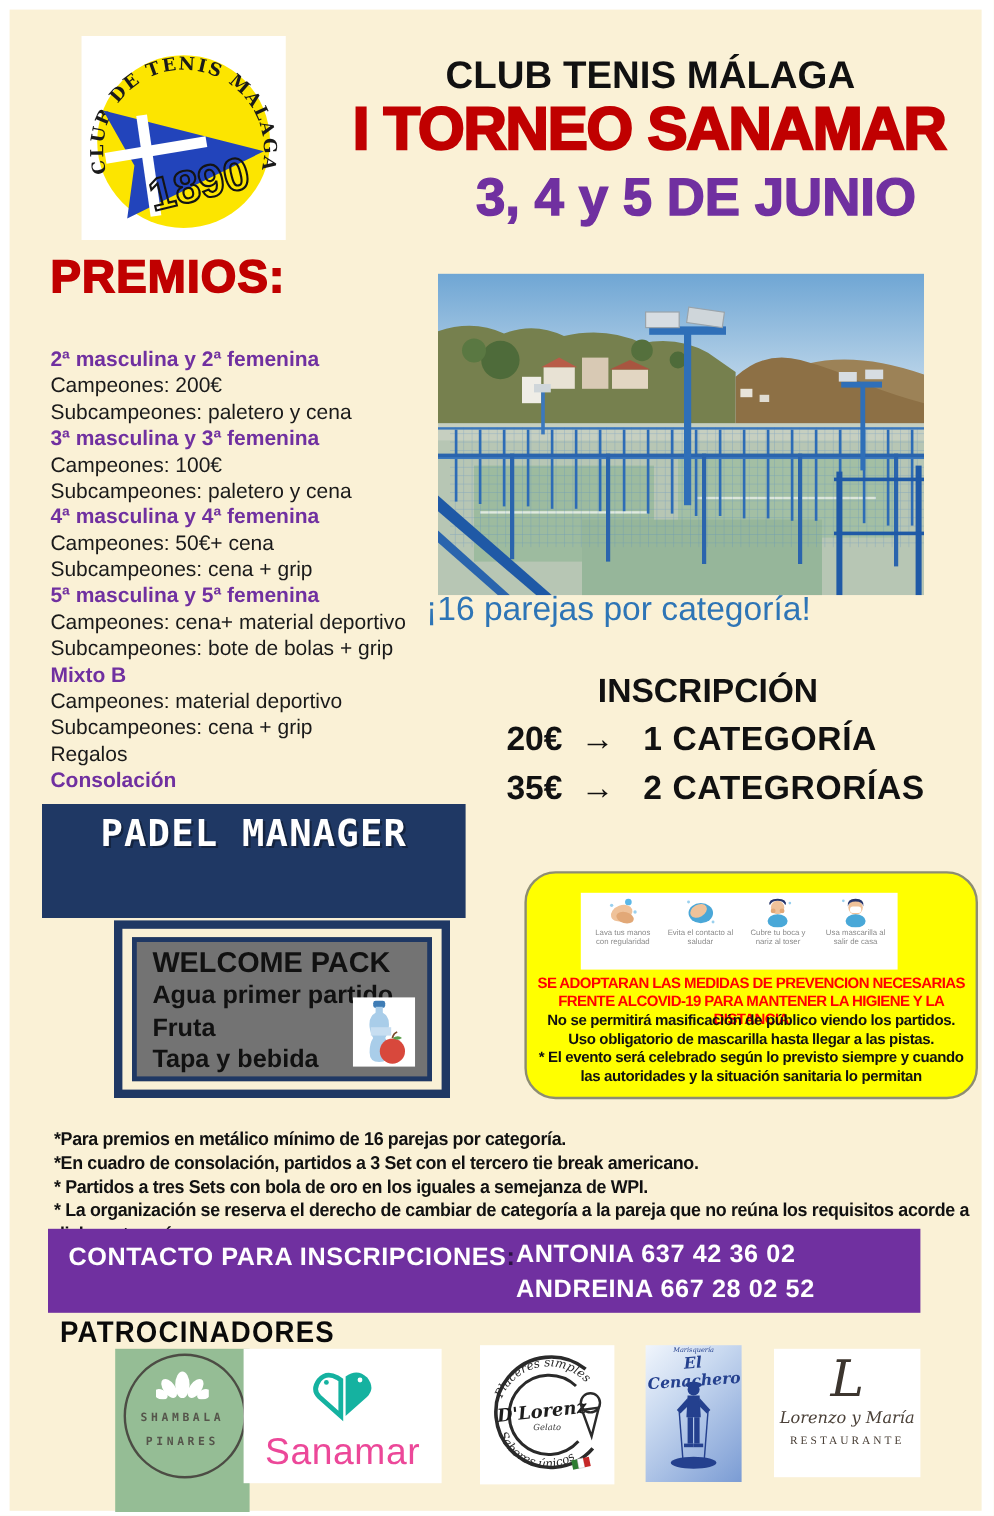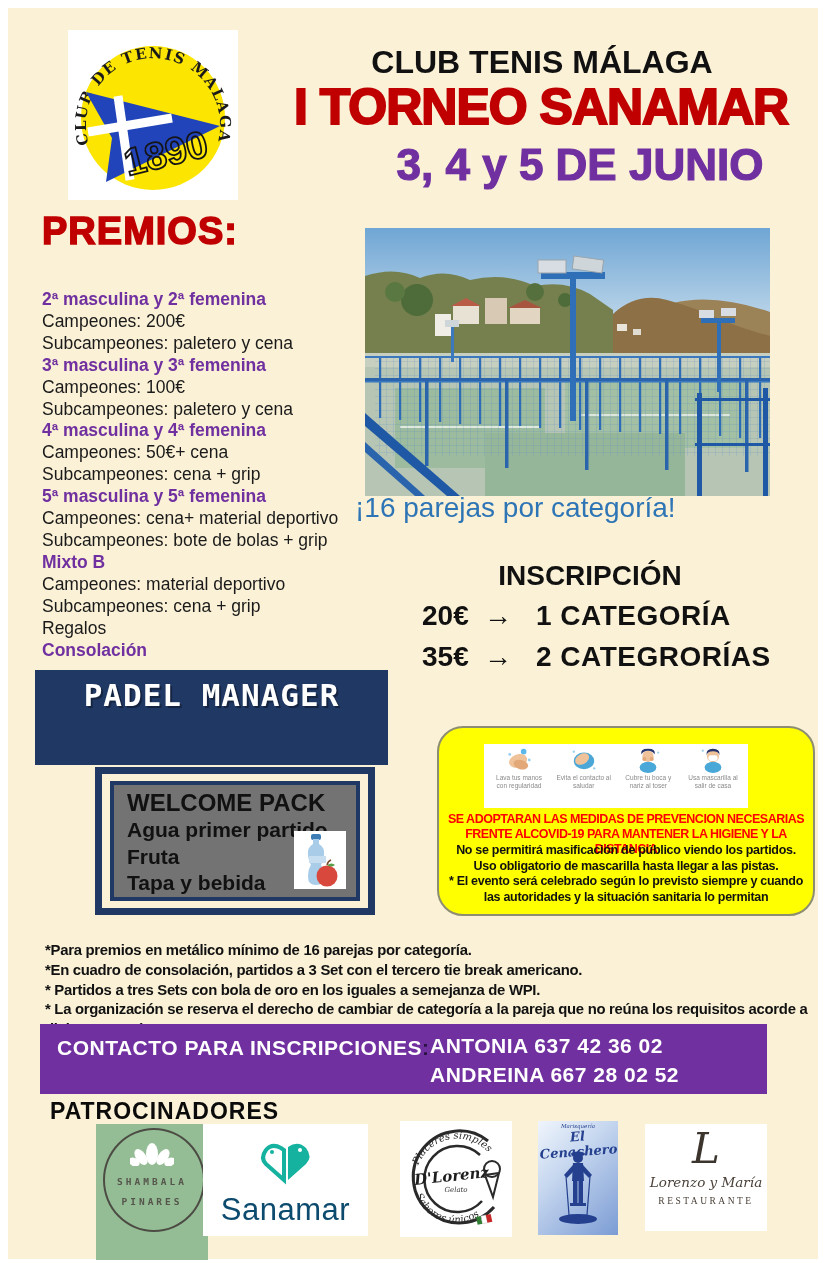--- a/index.html
+++ b/index.html
@@ -98,21 +98,21 @@
   .sh-lotus{position:absolute;left:50%;top:12px;transform:translateX(-50%);}
   .sh-t1{position:absolute;width:100%;top:52px;text-align:center;
          font-family:"DejaVu Sans Mono",monospace;font-size:9.5px;letter-spacing:3px;
          color:#55554b;font-weight:bold;}
   .sh-t2{position:absolute;width:100%;top:72px;text-align:center;
          font-family:"DejaVu Sans Mono",monospace;font-size:9.5px;letter-spacing:3px;
          color:#55554b;font-weight:bold;}
   .sp-sanamar{left:203px;top:1124px;width:165px;height:112px;background:#fff;
               text-align:center;}
   .sanamar-word{position:absolute;width:100%;bottom:8px;text-align:center;
-                font-size:31px;color:#0c4a6e;letter-spacing:0.5px;}
+                font-size:31px;color:#ec4899;letter-spacing:0.5px;}
   .sp-dlorenz{left:400px;top:1121px;width:112px;height:116px;background:#fff;}
   .sp-cenachero{left:538px;top:1121px;width:80px;height:114px;
                 background:linear-gradient(135deg,#f0f5fc 0%,#c9d9f0 35%,#7b9cd4 100%);}
   .cen-tiny{position:absolute;width:100%;top:2px;text-align:center;
             font-family:"DejaVu Serif",serif;font-style:italic;font-size:5.5px;color:#24408E;}
   .cen-script{position:absolute;width:100%;top:8px;text-align:center;
               font-family:"DejaVu Serif",serif;font-style:italic;font-weight:bold;
               font-size:13px;color:#24408E;transform:rotate(-4deg);}
   .cen-fig{position:absolute;left:50%;top:28px;transform:translateX(-50%);}
   .sp-lorenzo{left:645px;top:1124px;width:122px;height:107px;background:#fff;text-align:center;}

